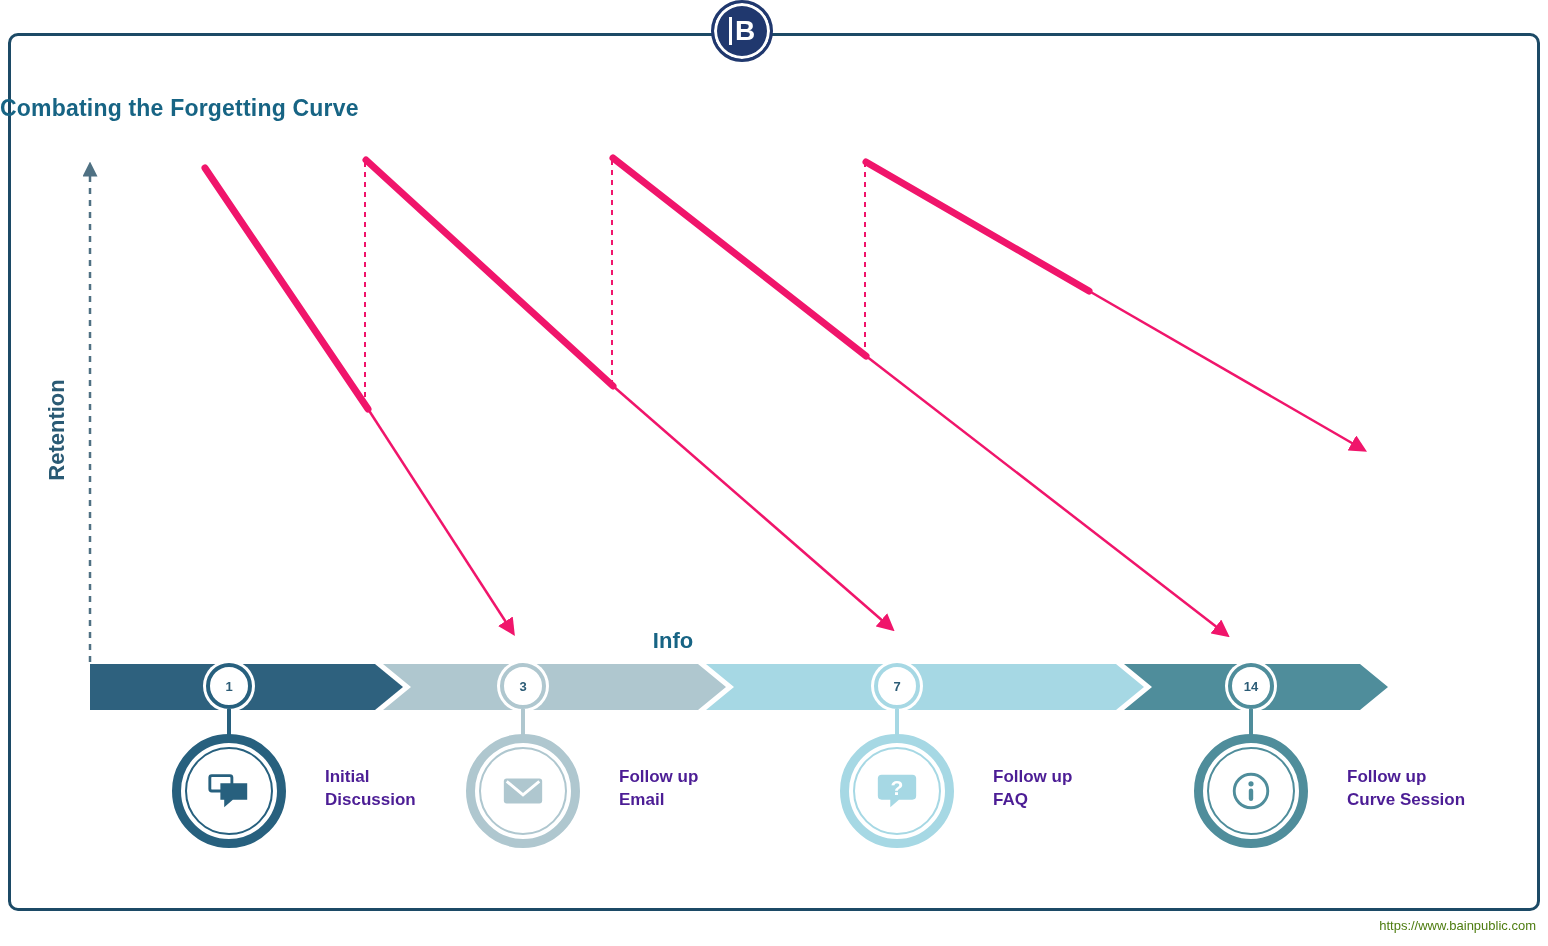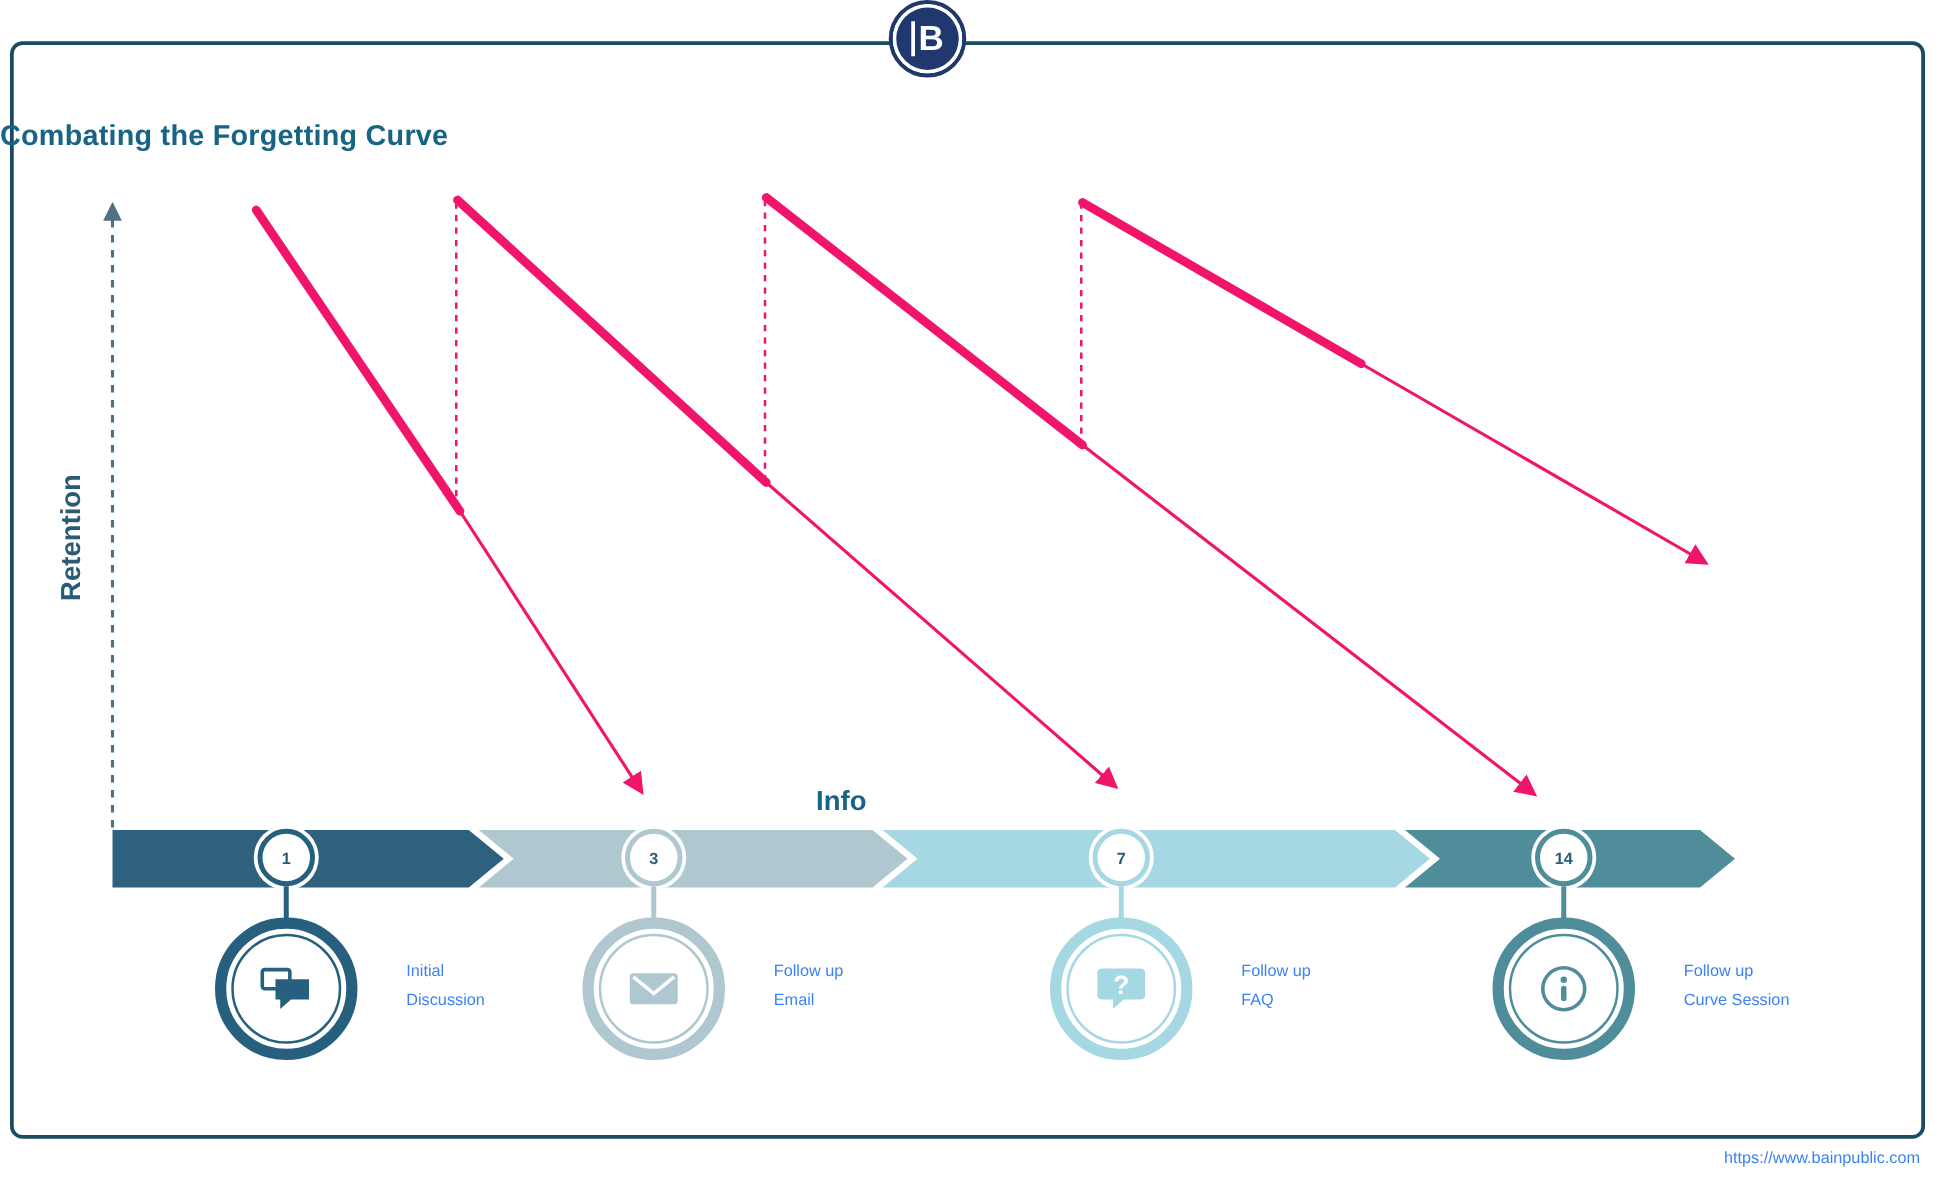--- a/index.html
+++ b/index.html
@@ -55,25 +55,25 @@
     border:9px solid var(--c); background:#ffffff; padding:4px;
   }
   .innerring {
     width:100%; height:100%; border-radius:50%;
     border:2px solid var(--c);
     display:flex; align-items:center; justify-content:center;
   }
   .micon { width:46px; height:46px; color:var(--c); }
   .mlabel {
     position:absolute; left:96px; top:102px; width:170px;
-    font-size:13px; font-weight:normal; color:#3b82f6; line-height:23px;
+    font-size:17px; font-weight:bold; color:#4c1d95; line-height:23px;
   }
   .url {
     position:absolute; right:12px; top:918px;
-    font-size:13px; color:#3b82f6; text-decoration:none;
+    font-size:13px; color:#4d7c0f; text-decoration:none;
   }
 </style>
 </head>
 <body>
 
 <div class="frame"></div>
 
 <svg id="scene" class="scene" viewBox="0 0 1548 946" xmlns="http://www.w3.org/2000/svg">
   <defs>
     <marker id="arrPink" viewBox="0 0 10 10" refX="8" refY="5" markerWidth="7" markerHeight="7" orient="auto-start-reverse">

